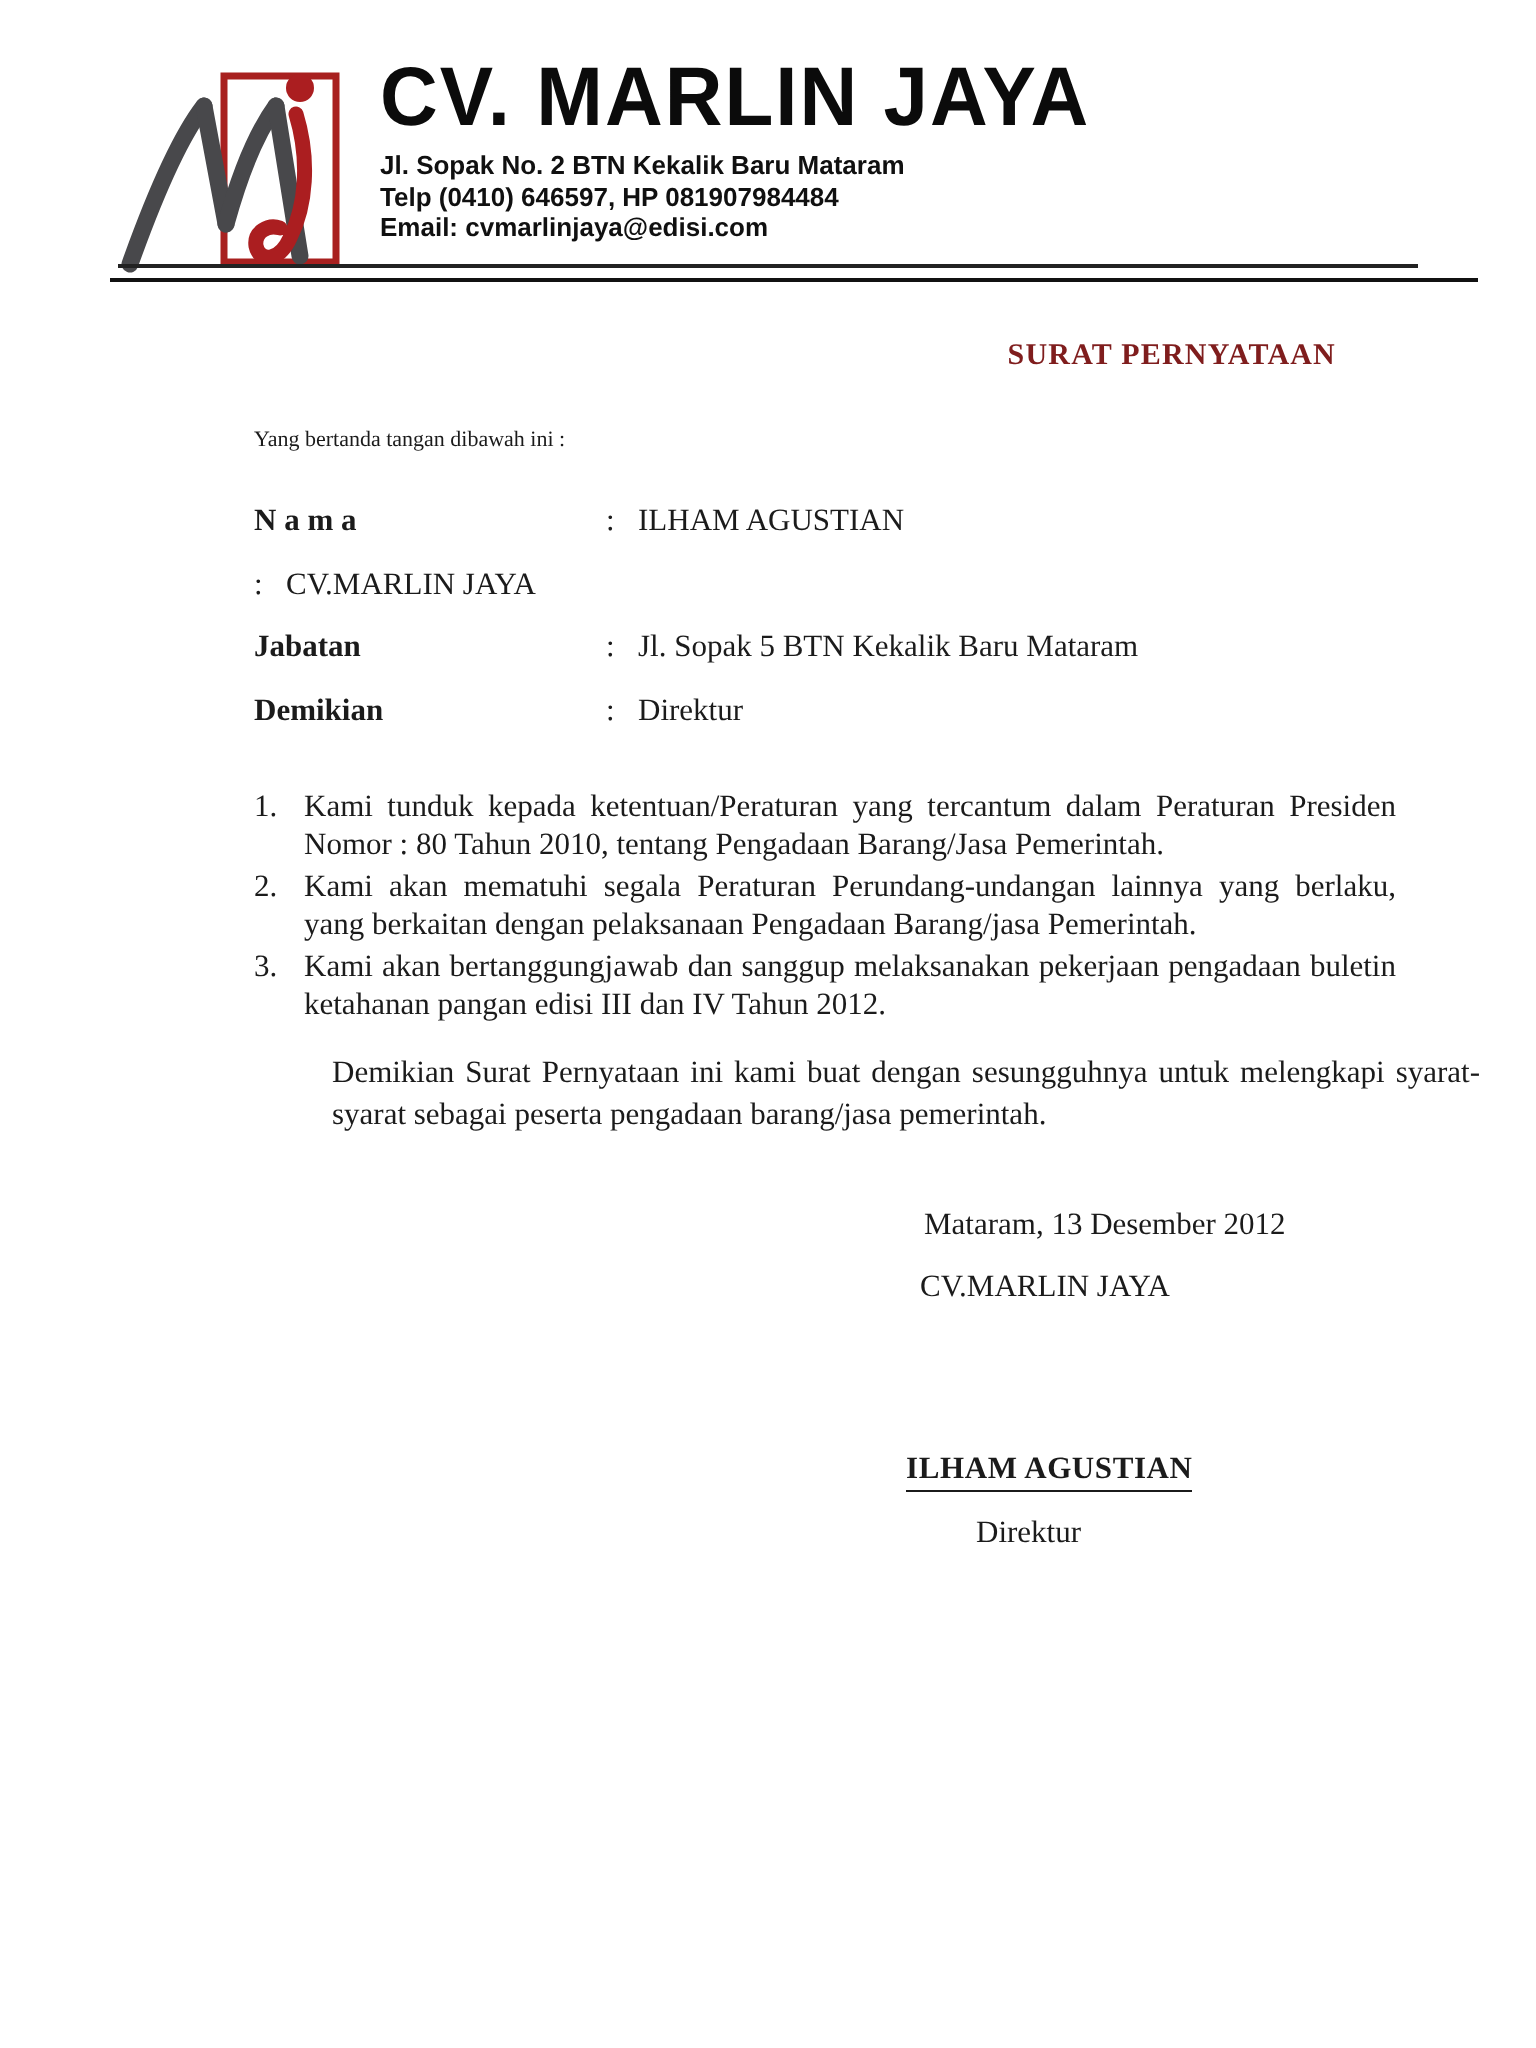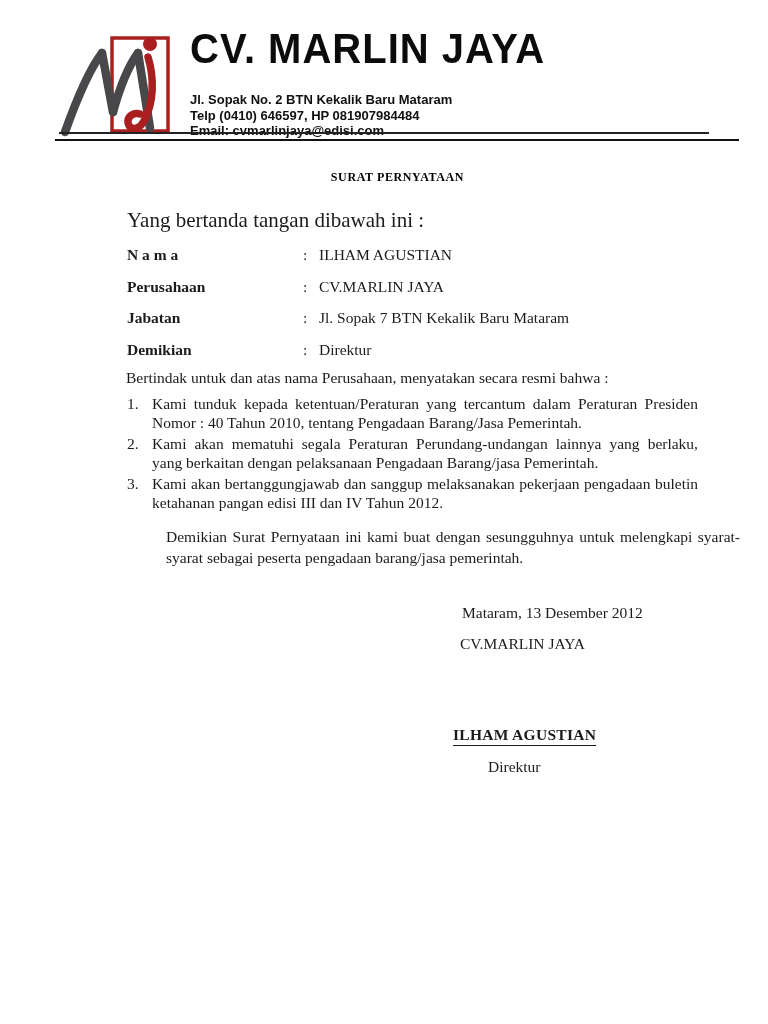--- a/index.html
+++ b/index.html
@@ -19,40 +19,40 @@
     font-weight:800;
     font-size:40px;
     line-height:44px;
     letter-spacing:1px;
     color:#0b0b0b;
     transform:scaleY(1.04);
     transform-origin:left top;
     white-space:nowrap;
   }
   .company-address{
-    margin-top:22px;
+    margin-top:5px;
     font-family:"Liberation Sans", sans-serif;
     font-weight:700;
     font-size:13px;
     line-height:15.5px;
     color:#101010;
   }
   .rule-top{position:absolute;left:59px;top:132px;width:650px;height:2px;background:#222;}
   .rule-bottom{position:absolute;left:55px;top:139px;width:684px;height:2px;background:#111;}
 
   
   .doc-title{
     position:absolute;left:127px;top:170px;width:541px;
-    text-align:center;
-    font-weight:700;font-size:12px;letter-spacing:0.6px;
-    color:#000000;
+    text-align:right;
+    font-weight:700;font-size:15px;letter-spacing:0.6px;
+    color:#7f1d1d;
   }
-  .intro{position:absolute;left:127px;top:211px;font-size:21px;line-height:19px;}
+  .intro{position:absolute;left:127px;top:211px;font-size:11px;line-height:19px;}
   .fields{position:absolute;left:127px;top:245px;width:571px;}
-  .field-row{display:flex;align-items:flex-start;height:31.5px;font-size:15.5px;line-height:19px;}
+  .field-row{display:flex;align-items:center;height:31.5px;font-size:15.5px;line-height:19px;}
   .field-label{width:176px;font-weight:700;}
   .field-colon{width:16px;}
   .field-value{flex:1;}
   .lead{position:absolute;left:126px;top:368px;width:572px;font-size:15.5px;line-height:19px;}
   .statements{position:absolute;left:127px;top:394px;width:571px;}
   .statement{display:flex;margin-bottom:2px;font-size:15.5px;line-height:19px;}
   .statement-number{width:25px;flex:0 0 25px;}
   .statement-text{flex:1;text-align:justify;}
   .closing{position:absolute;left:126px;top:527px;width:574px;font-size:15.5px;line-height:20.5px;text-align:justify;margin-left:40px;}
 
@@ -102,42 +102,40 @@
 
   <div class="intro">Yang bertanda tangan dibawah ini :</div>
 
   <div class="fields">
     <div class="field-row">
       <div class="field-label">N a m a</div>
       <div class="field-colon">:</div>
       <div class="field-value">ILHAM AGUSTIAN</div>
     </div>
     <div class="field-row">
-      <div class="field-label">Perusahaan</div>
       <div class="field-colon">:</div>
       <div class="field-value">CV.MARLIN JAYA</div>
     </div>
     <div class="field-row">
       <div class="field-label">Jabatan</div>
       <div class="field-colon">:</div>
-      <div class="field-value">Jl. Sopak 7 BTN Kekalik Baru Mataram</div>
+      <div class="field-value">Jl. Sopak 5 BTN Kekalik Baru Mataram</div>
     </div>
     <div class="field-row">
       <div class="field-label">Demikian</div>
       <div class="field-colon">:</div>
       <div class="field-value">Direktur</div>
     </div>
   </div>
 
-  <div class="lead">Bertindak untuk dan atas nama Perusahaan, menyatakan secara resmi bahwa :</div>
 
   <div class="statements">
     <div class="statement">
       <div class="statement-number">1.</div>
-      <div class="statement-text">Kami tunduk kepada ketentuan/Peraturan yang tercantum dalam Peraturan Presiden Nomor : 40  Tahun 2010, tentang Pengadaan Barang/Jasa Pemerintah.</div>
+      <div class="statement-text">Kami tunduk kepada ketentuan/Peraturan yang tercantum dalam Peraturan Presiden Nomor : 80  Tahun 2010, tentang Pengadaan Barang/Jasa Pemerintah.</div>
     </div>
     <div class="statement">
       <div class="statement-number">2.</div>
       <div class="statement-text">Kami akan mematuhi segala Peraturan Perundang-undangan lainnya yang berlaku, yang berkaitan dengan pelaksanaan Pengadaan Barang/jasa Pemerintah.</div>
     </div>
     <div class="statement">
       <div class="statement-number">3.</div>
       <div class="statement-text">Kami akan bertanggungjawab dan sanggup melaksanakan pekerjaan pengadaan buletin ketahanan pangan edisi III dan IV Tahun 2012.</div>
     </div>
   </div>

